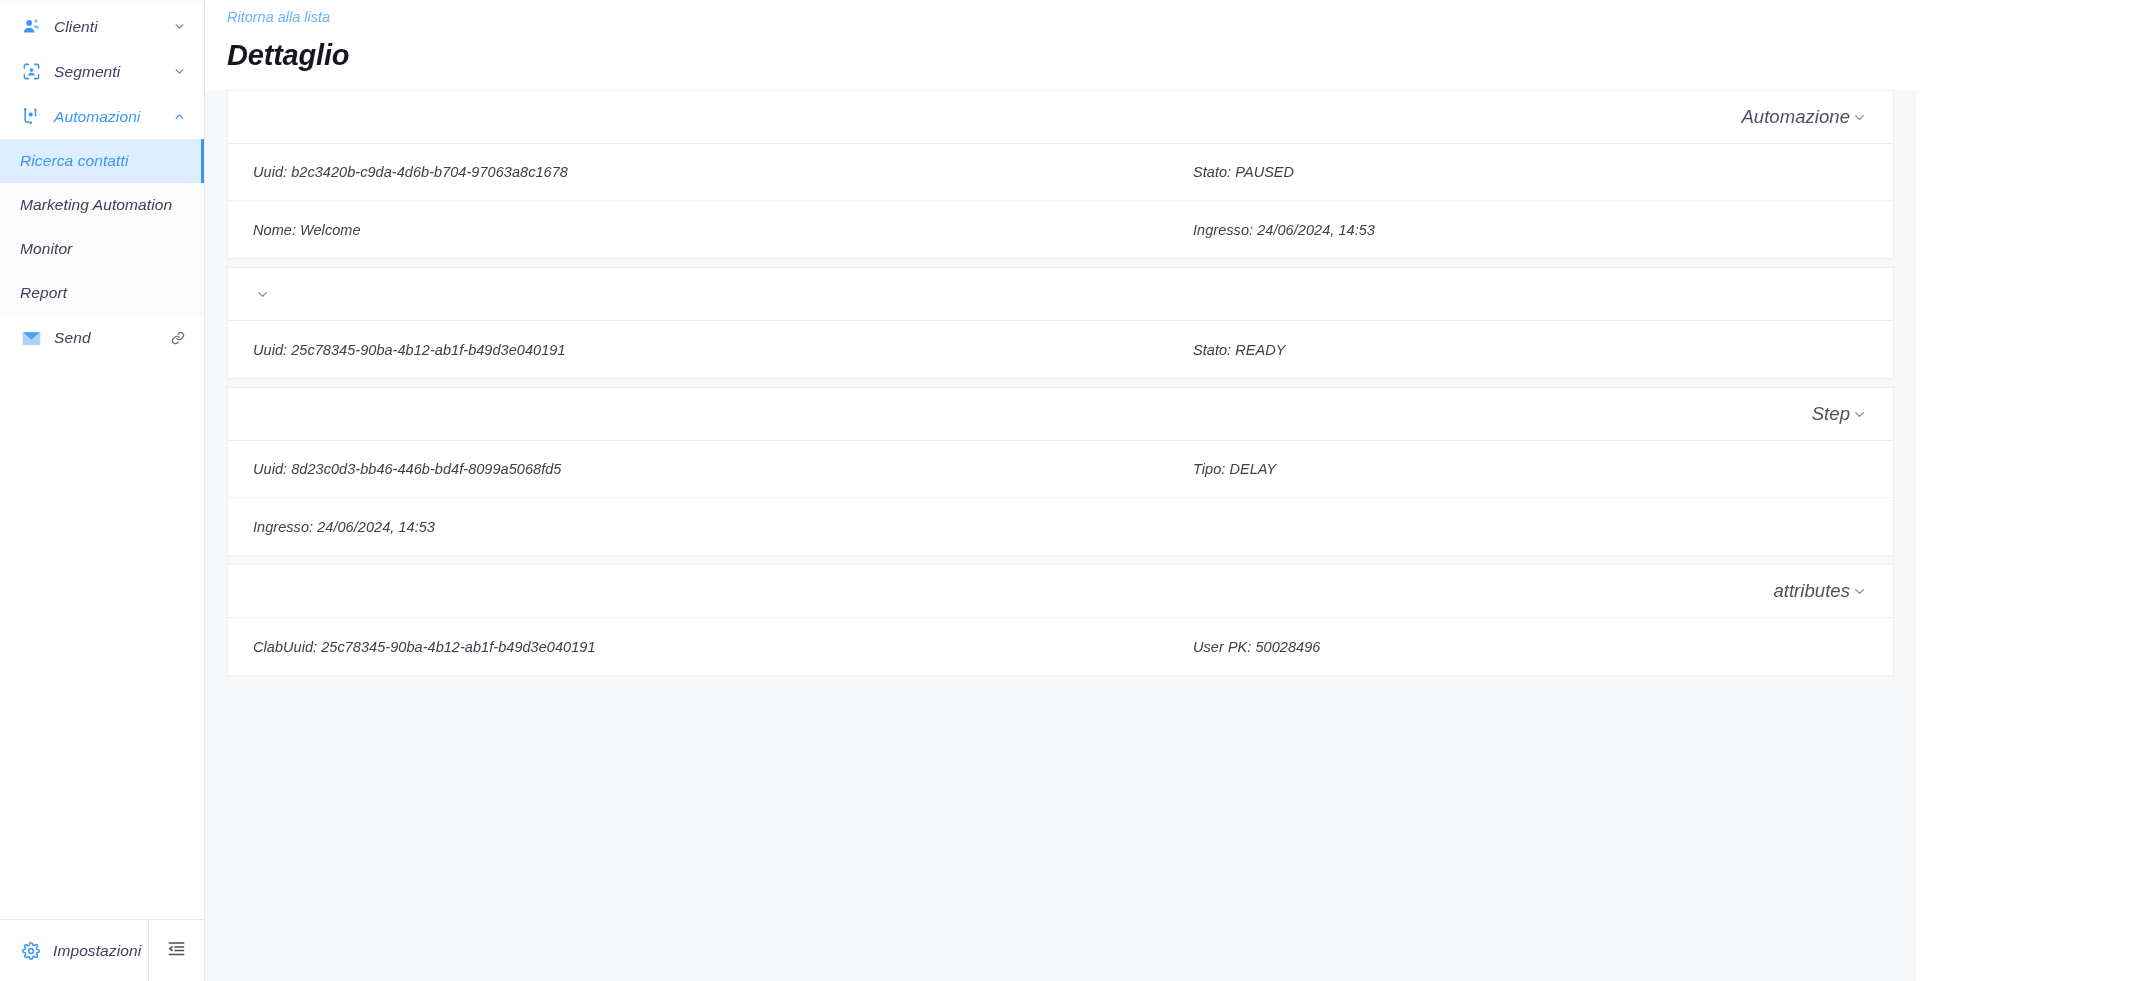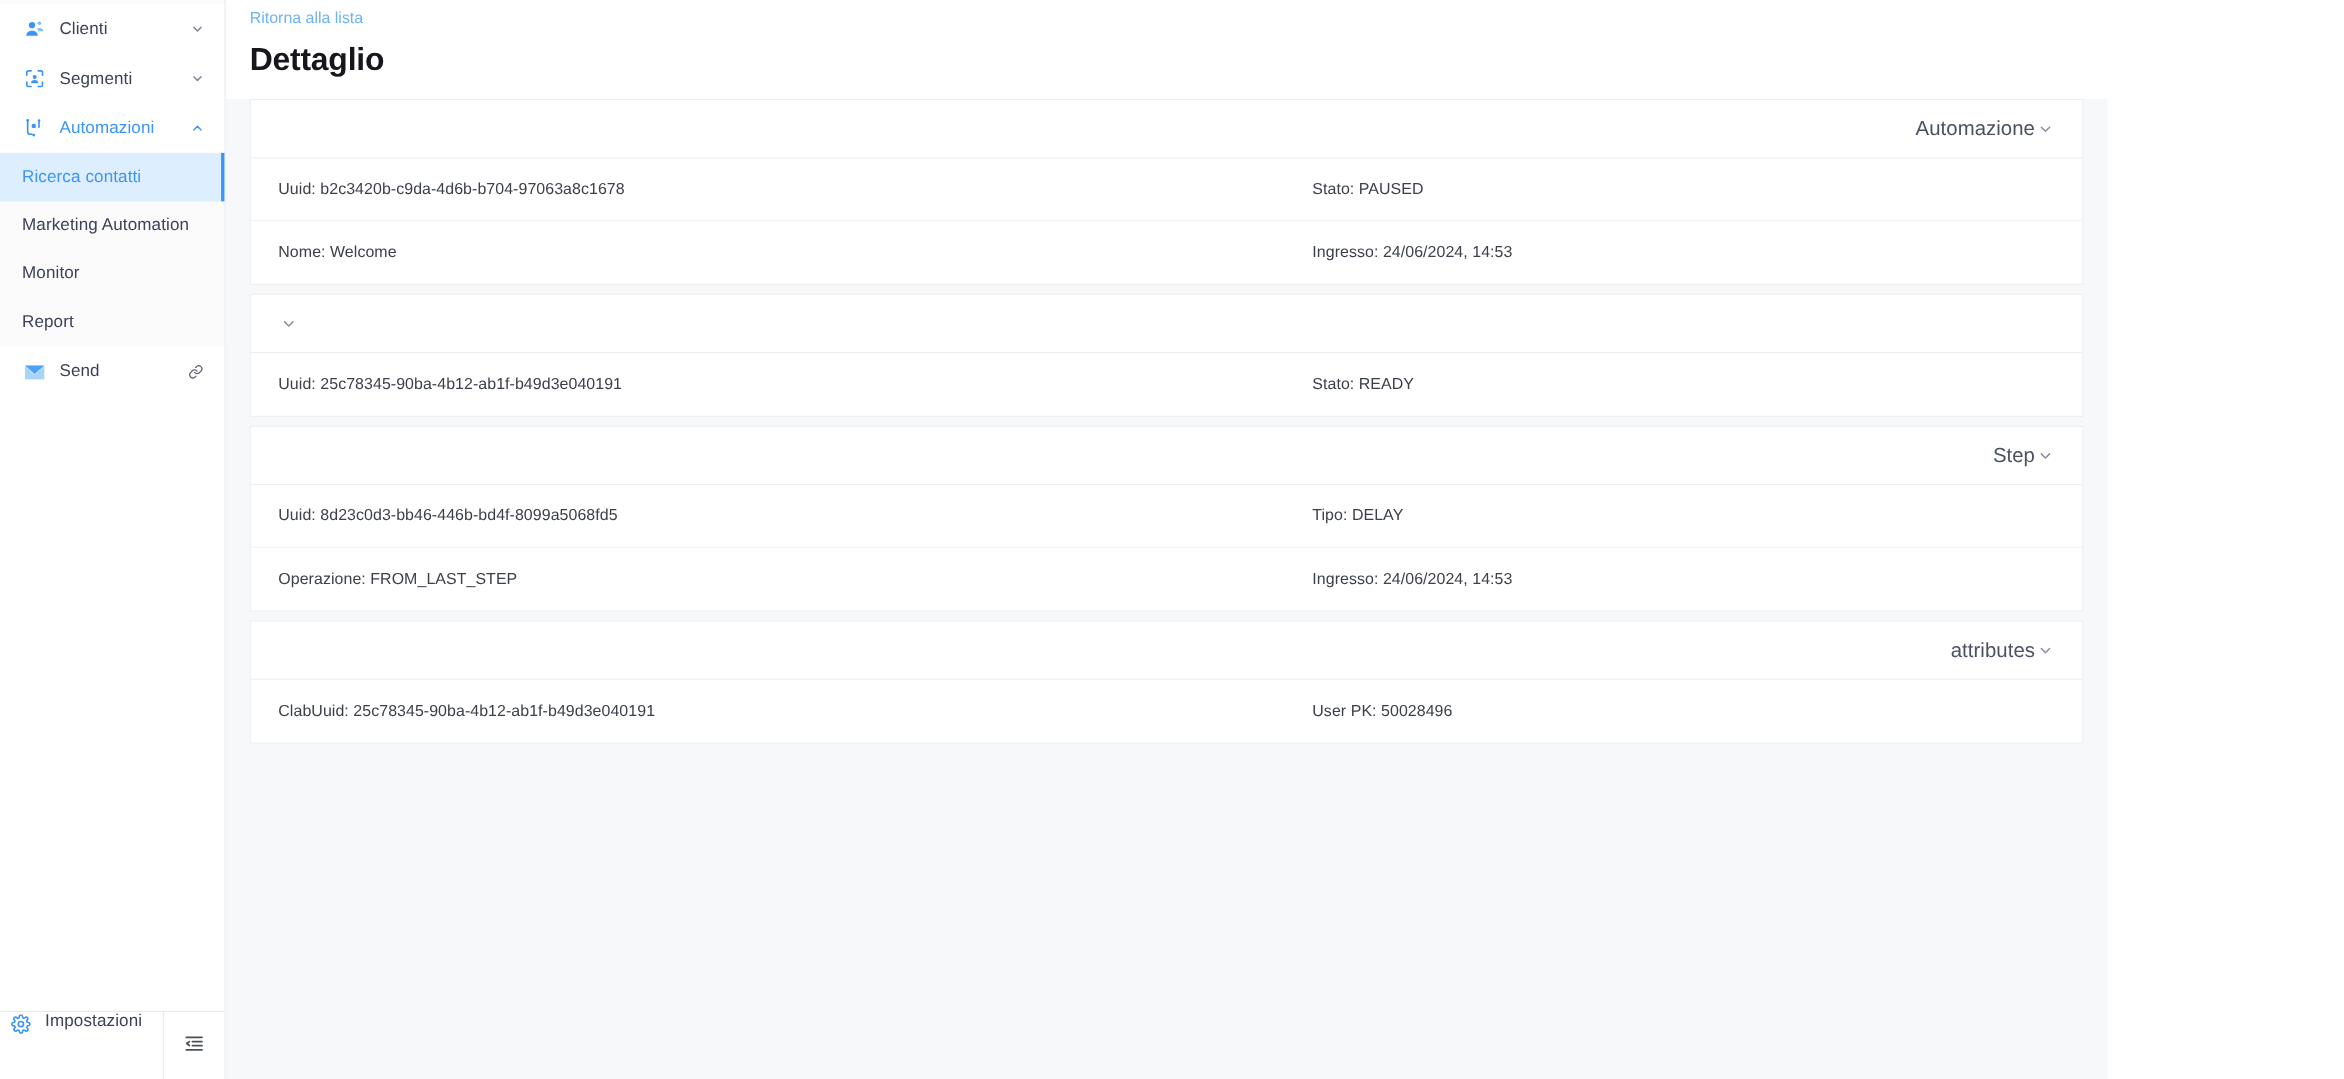--- a/index.html
+++ b/index.html
@@ -2,21 +2,21 @@
 <html><head>
 <meta charset="utf-8">
 <style>
   * { box-sizing: border-box; margin: 0; padding: 0; }
   html, body {
     width: 2131px; height: 981px;
     font-family: "Liberation Sans", sans-serif;
     background: #ffffff;
     overflow: hidden;
   }
-  .app { display: flex; width: 1916px; height: 981px; }
+  .app { display: flex; width: 1916px; height: 981px; font-style: italic; }
 
   
   .sidebar {
     width: 205px;
     min-width: 205px;
     height: 981px;
     background: #fbfbfc;
     border-right: 1px solid #e6e8eb;
     display: flex;
     flex-direction: column;
@@ -92,22 +92,22 @@
   .sidebar-footer {
     height: 62px;
     border-top: 1px solid #e6e8eb;
     display: flex;
     align-items: center;
     background: #ffffff;
   }
   .footer-settings {
     flex: 1;
     display: flex;
-    align-items: flex-start;
-    padding-left: 8px;
+    align-items: center;
+    padding-left: 20px;
     cursor: pointer;
     height: 100%;
   }
   .footer-settings .ico { width: 22px; height:22px; display:flex; align-items:center; justify-content:center; margin-right:11px;}
   .footer-settings .lbl { font-size: 15.5px; color:#3c4257; letter-spacing:.1px;}
   .footer-collapse {
     width: 56px;
     height: 100%;
     border-left: 1px solid #e6e8eb;
     display: flex; align-items: center; justify-content: center;
@@ -377,21 +377,20 @@
             <svg width="15" height="15" viewBox="0 0 24 24" fill="none" stroke="#8a8f99" stroke-width="2.2" stroke-linecap="round" stroke-linejoin="round">
                 <polyline points="6 9 12 15 18 9"></polyline>
               </svg>
           </span>
         </div>
         <div class="row">
           <div class="cell c1">Uuid: 8d23c0d3-bb46-446b-bd4f-8099a5068fd5</div>
           <div class="cell c2">Tipo: DELAY</div>
         </div>
         <div class="row">
-          <div class="cell c1">Operazione: FROM_LAST_STEP</div>
           <div class="cell c2">Ingresso: 24/06/2024, 14:53</div>
         </div>
       </div>
 
       <div class="card">
         <div class="card-head">
           <span class="card-title">attributes</span>
           <span class="card-chev">
             <svg width="15" height="15" viewBox="0 0 24 24" fill="none" stroke="#8a8f99" stroke-width="2.2" stroke-linecap="round" stroke-linejoin="round">
                 <polyline points="6 9 12 15 18 9"></polyline>

